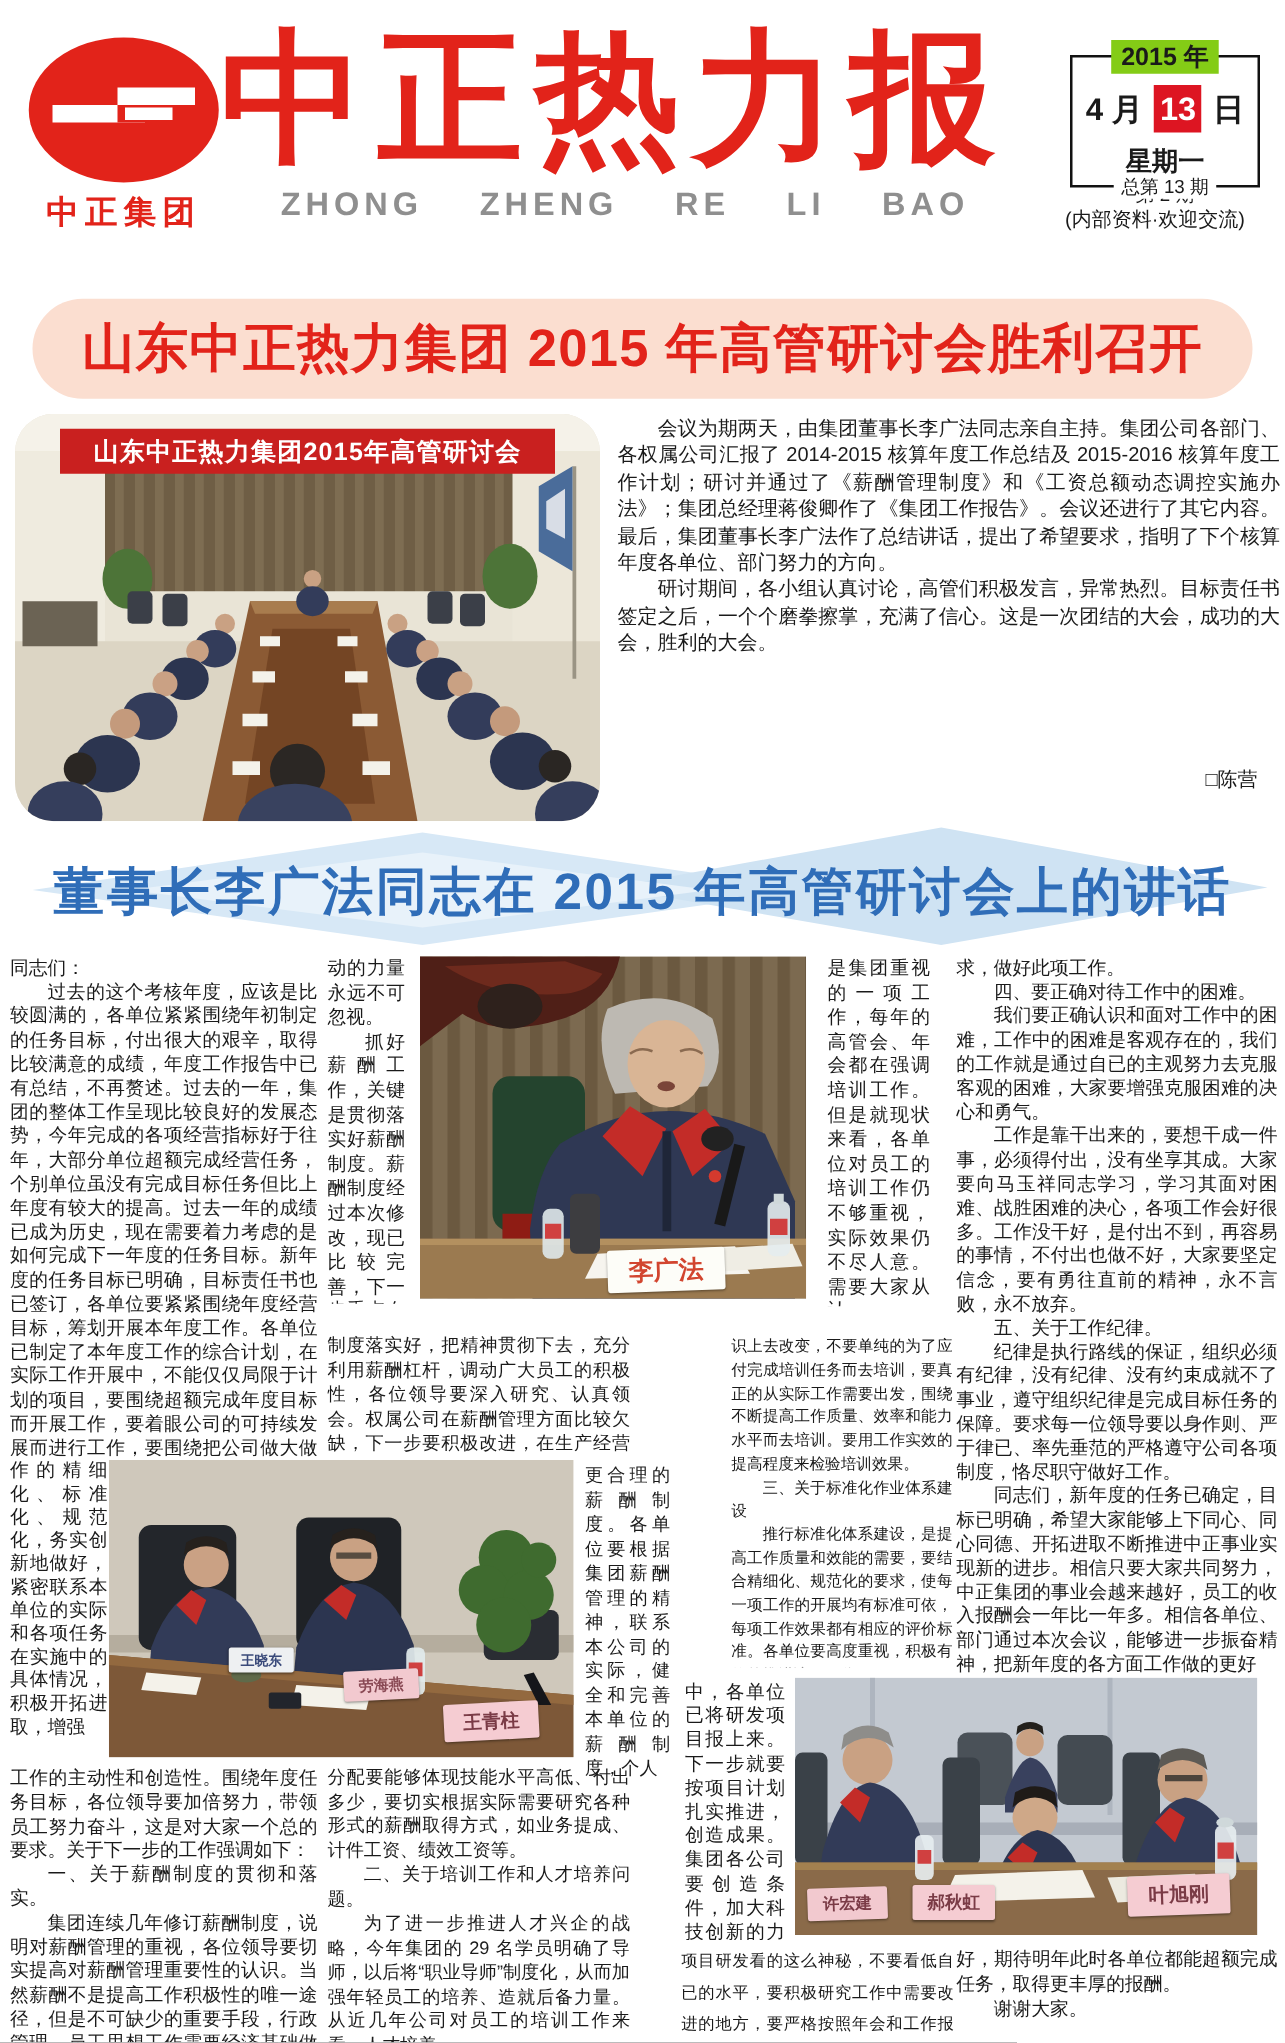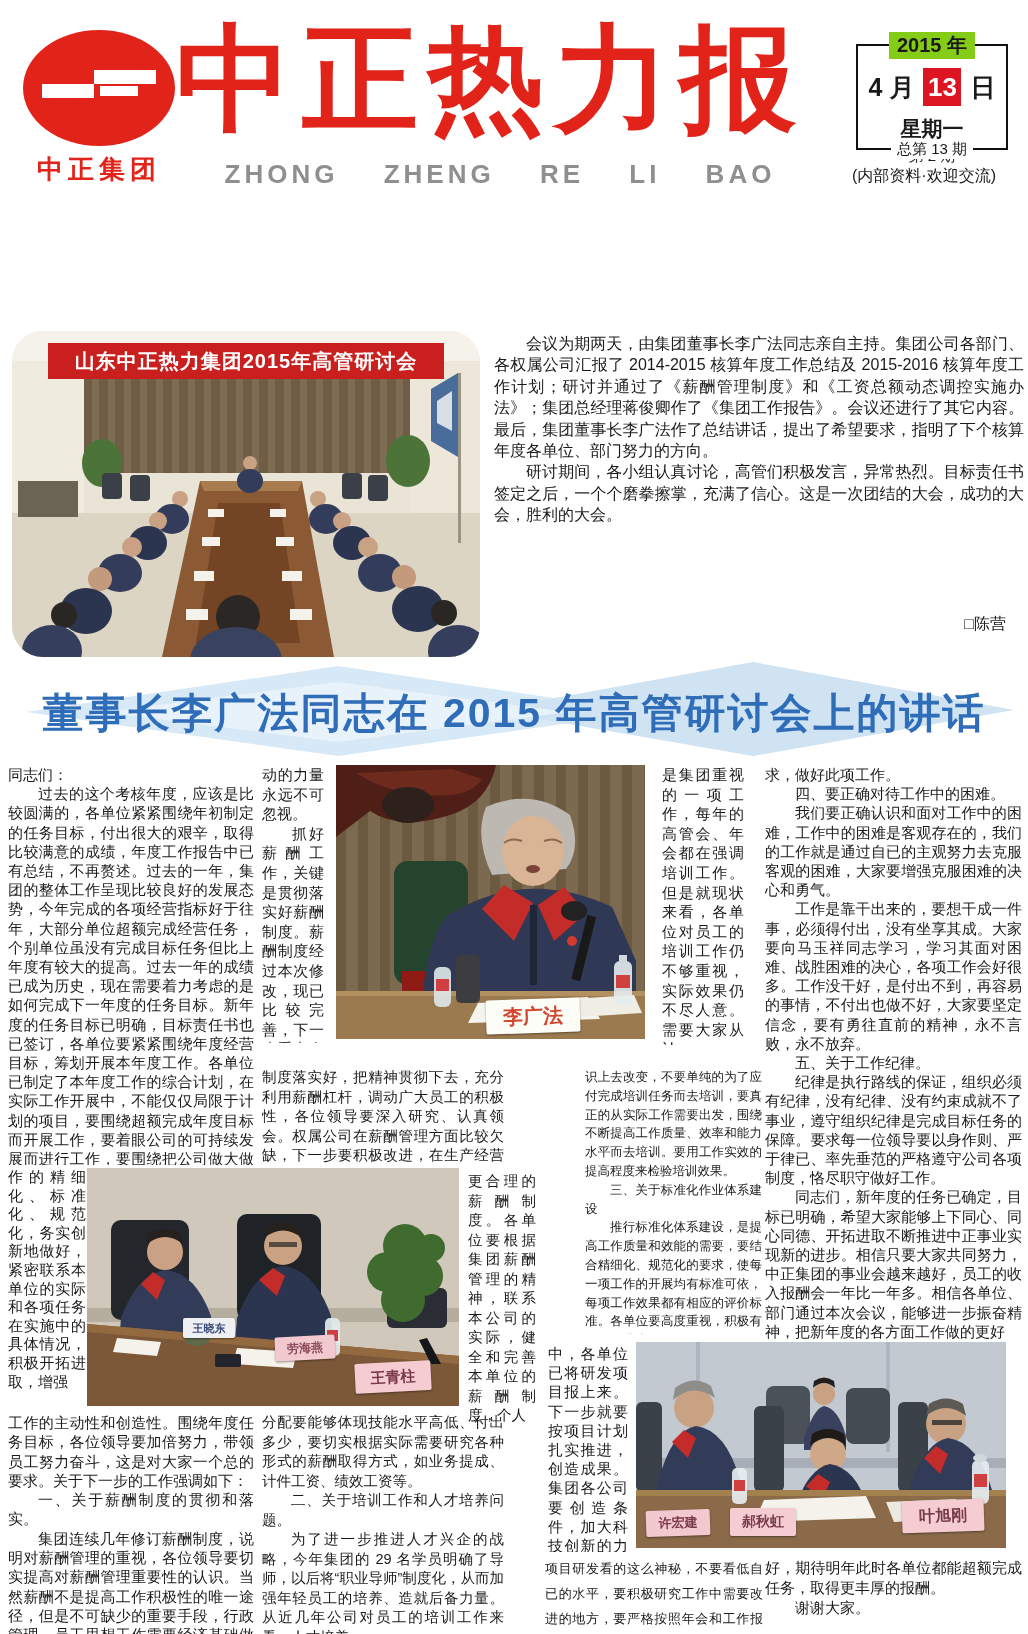--- a/index.html
+++ b/index.html
@@ -52,36 +52,39 @@
     <svg width="158" height="120" viewBox="0 0 158 120">
       <ellipse cx="79" cy="60" rx="76" ry="58" fill="#e2231a"></ellipse>
       <polygon points="22,56 74,56 74,42 136,42 136,56 96,56 96,70 22,70" fill="#ffffff"></polygon>
       <polygon points="74,56 96,56 96,70 74,70" fill="#e2231a"></polygon>
       <polygon points="80,58 118,58 118,68 80,68" fill="#ffffff"></polygon>
     </svg>
   </div>
   <div class="abs group-name" style="left:8px;top:152px;width:182px;">中正集团</div>
 
   <div class="abs paper-title" style="left:176px;top:14px;width:648px;">中正热力报</div>
-  <div class="abs pinyin" style="left:178px;top:159px;width:644px;">ZHONG ZHENG RE LI BAO</div>
+  <div class="abs pinyin" style="left:178px;top:148px;width:644px;">ZHONG ZHENG RE LI BAO</div>
 
   <div class="abs datebox" style="left:856px;top:44px;width:152px;height:106px;">
     <div class="year">2015 年</div>
     <div class="md">
       <span>4 月</span>
       <span class="daybox">13</span>
       <span>日</span>
     </div>
     <div class="wd">星期一</div>
     <div class="iss">第 2 期</div>
     <div class="tot">总第 13 期</div>
   </div>
   <div class="abs note" style="left:820px;top:166px;width:208px;">(内部资料·欢迎交流)</div>
 
 
+  <div class="abs hl1" style="left:26px;top:239px;width:976px;height:80px;">
+    <span>山东中正热力集团 2015 年高管研讨会胜利召开</span>
+  </div>
 
   <div class="abs photo" style="left:12px;top:331px;width:468px;height:326px;border-radius:31px;">
     <svg width="468" height="326" viewBox="0 0 468 326">
       <defs>
         <pattern id="curt" width="16" height="12" patternUnits="userSpaceOnUse">
           <rect width="16" height="12" fill="#6f5e45"></rect>
             <rect width="7" height="12" fill="#7e6d52"></rect>
         </pattern>
       </defs>
       <rect width="468" height="326" fill="#e9e4d6"></rect>

